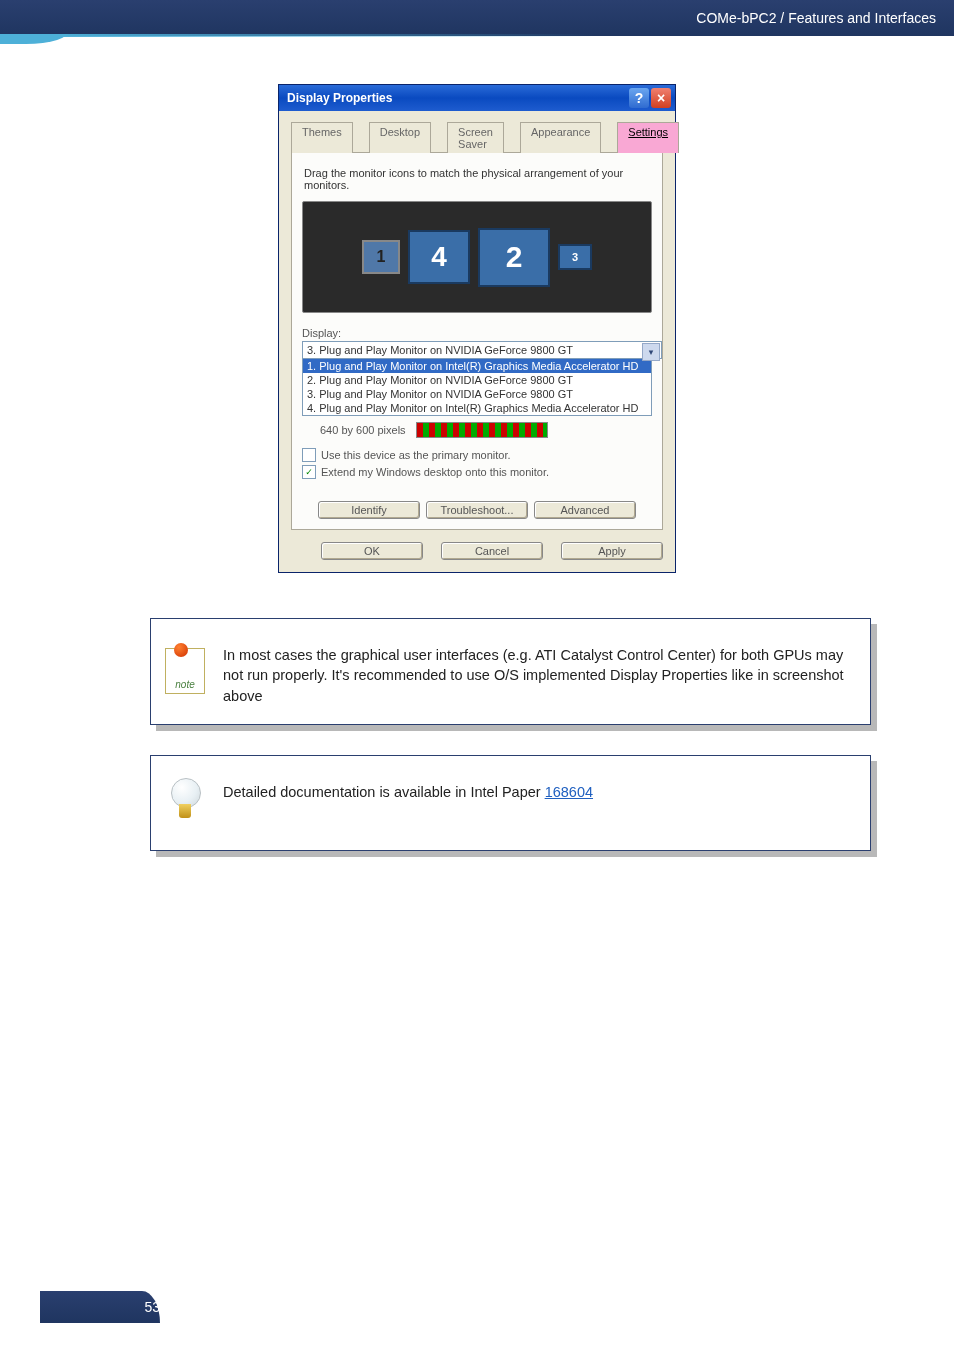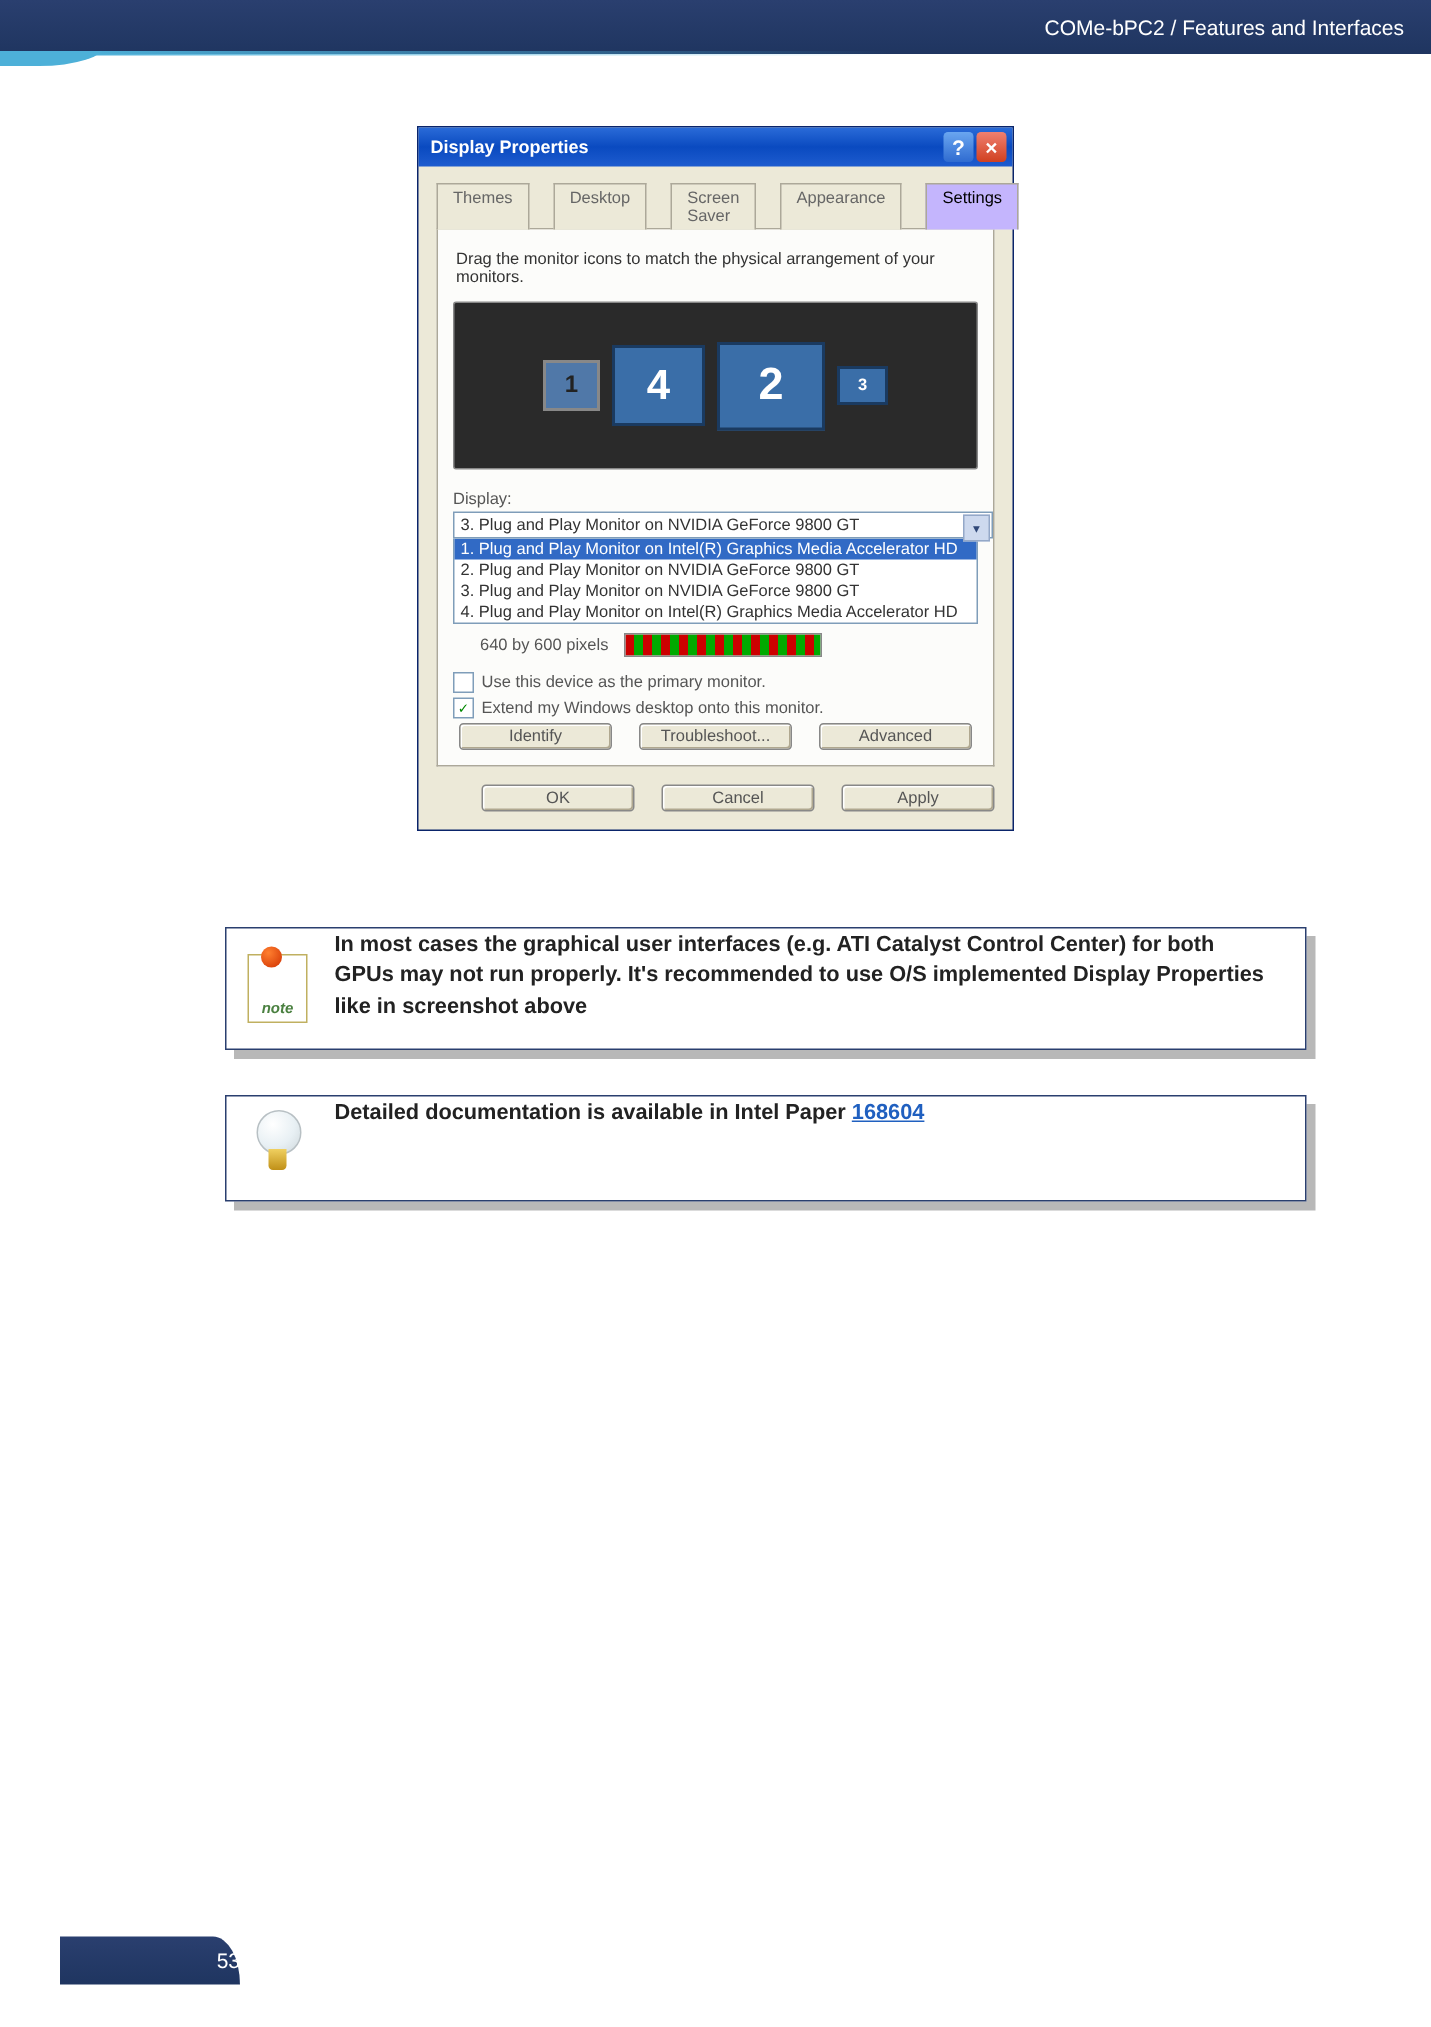--- a/index.html
+++ b/index.html
@@ -106,23 +106,24 @@
     padding:3px 10px;
     background:#ece9d8;
     border:1px solid #aca899;
     border-bottom:none;
     margin-right:-1px;
     position:relative;
     top:1px;
     color:#666;
   }
   .xp-tab.sel {
-    background:#c4b5fd;
+    background:#f9a8d4;
     color:#000;
     z-index:1;
+    text-decoration:underline;
   }
   .xp-panel {
     border:1px solid #aca899;
     border-top:none;
     background:#fcfcfa;
     padding:10px;
   }
   .drag-text { margin:4px 2px 10px 2px; }
   .monitor-area {
     background:#2a2a2a;
@@ -170,43 +171,42 @@
   .dd-item.sel { background:#316ac5; color:#fff; }
   .res-row { display:flex; align-items:center; margin:6px 0 10px 18px; gap:10px;}
   .res-text { color:#555; }
   .res-slider {
     width:130px; height:14px;
     background: repeating-linear-gradient(to right, #c00 0 6px, #0a0 6px 12px);
     border:1px solid #888;
   }
   .chk {display:flex;align-items:center;gap:5px;margin:3px 0;color:#555;}
   .chkbox { width:12px;height:12px;border:1px solid #7f9db9;background:#fff;display:inline-flex;align-items:center;justify-content:center;font-size:9px;color:#080;}
-  .btn-row {display:flex;justify-content:center;gap:18px;margin-top:3px;}
+  .btn-row {display:flex;justify-content:center;gap:6px;margin-top:22px;}
   .xp-button {
     min-width:80px;
     padding:2px 10px;
     background:#ece9d8;
     border:1px solid #888;
     border-radius:3px;
     box-shadow: inset 1px 1px #fff, inset -1px -1px #b0a890;
     color:#555;
     font-size:11px;
     text-align:center;
   }
   .dlg-footer {display:flex;justify-content:flex-end;gap:18px;margin-top:12px;align-items:center;}
 
   .callout {
     position:relative;
     margin: 30px 83px 22px 150px;
     border:1px solid #2a3f6f;
     background:#fff;
-    padding: 1px 20px 18px 72px;
+    padding: 26px 20px 18px 72px;
     box-shadow: 6px 6px 0 #b8b8b8;
     min-height: 50px;
-    font-weight: bold;
   }
   .callout.first { margin-top: 48px; margin-left:150px; }
   .callout .icon-box {
     position:absolute;
     left:12px; top:50%; transform:translateY(-50%);
     width:44px; height:44px;
     display:flex;align-items:center;justify-content:center;
   }
   .note-icon {
     width:38px;height:44px;

